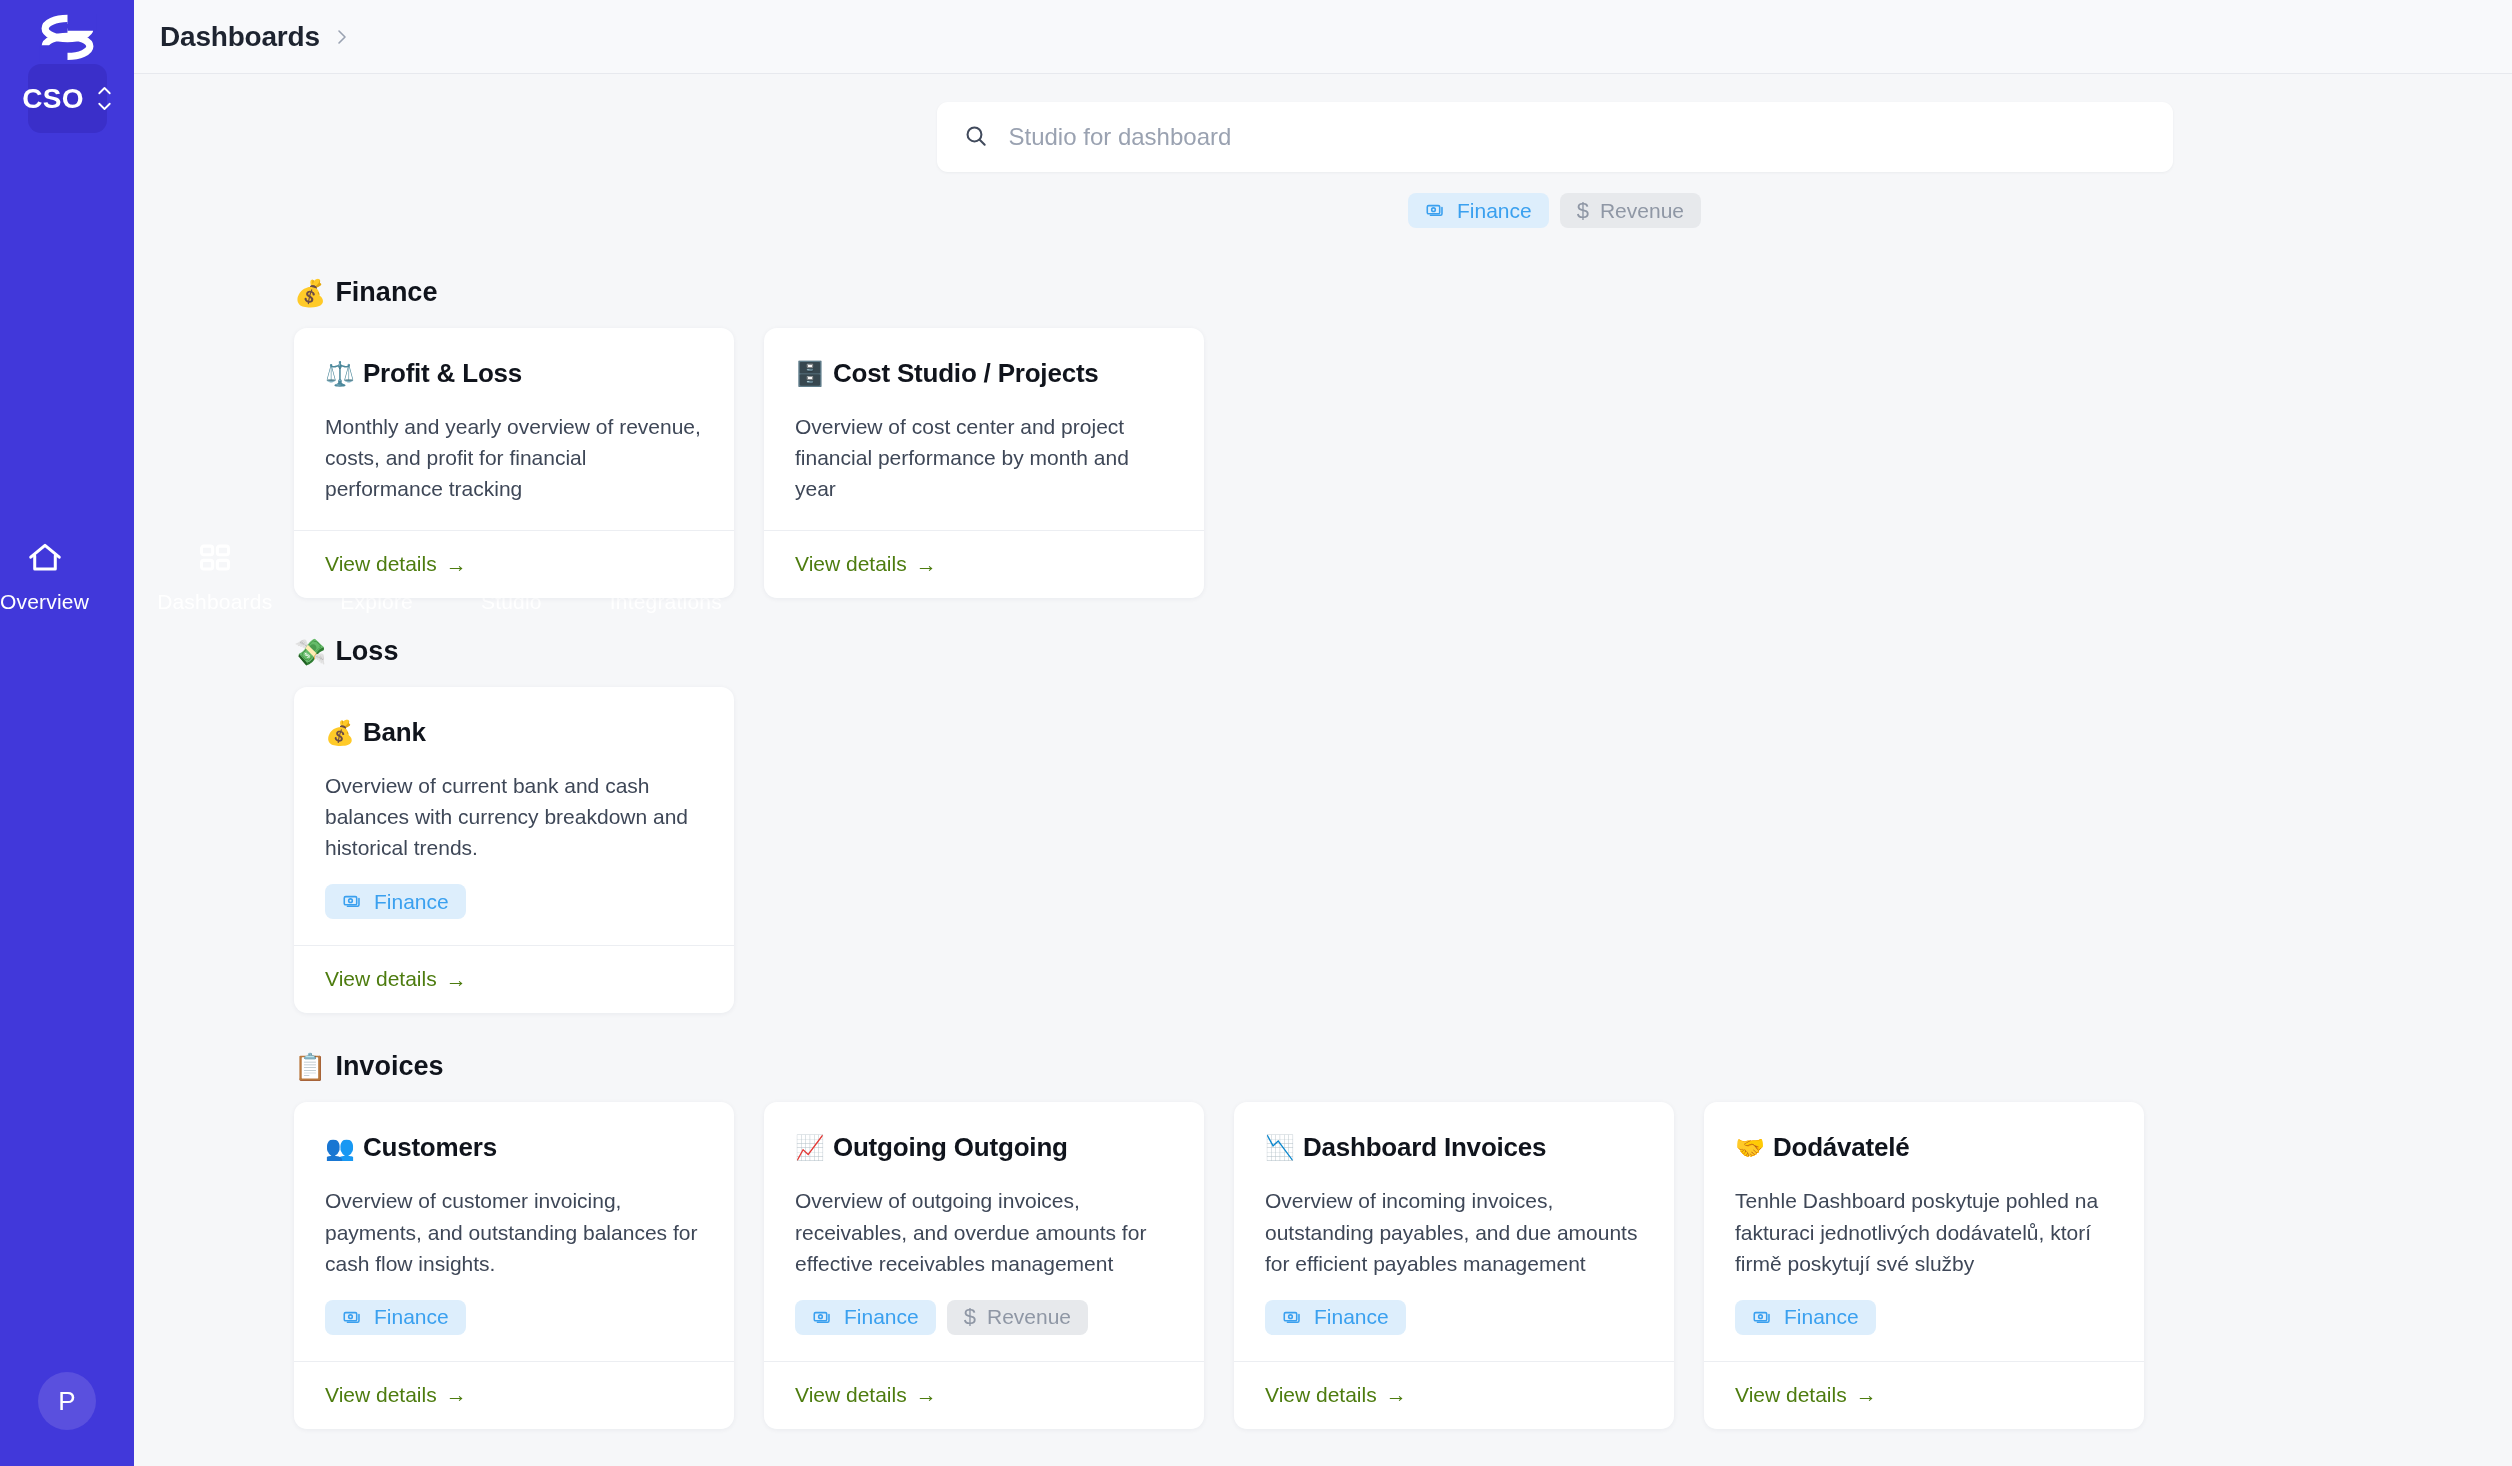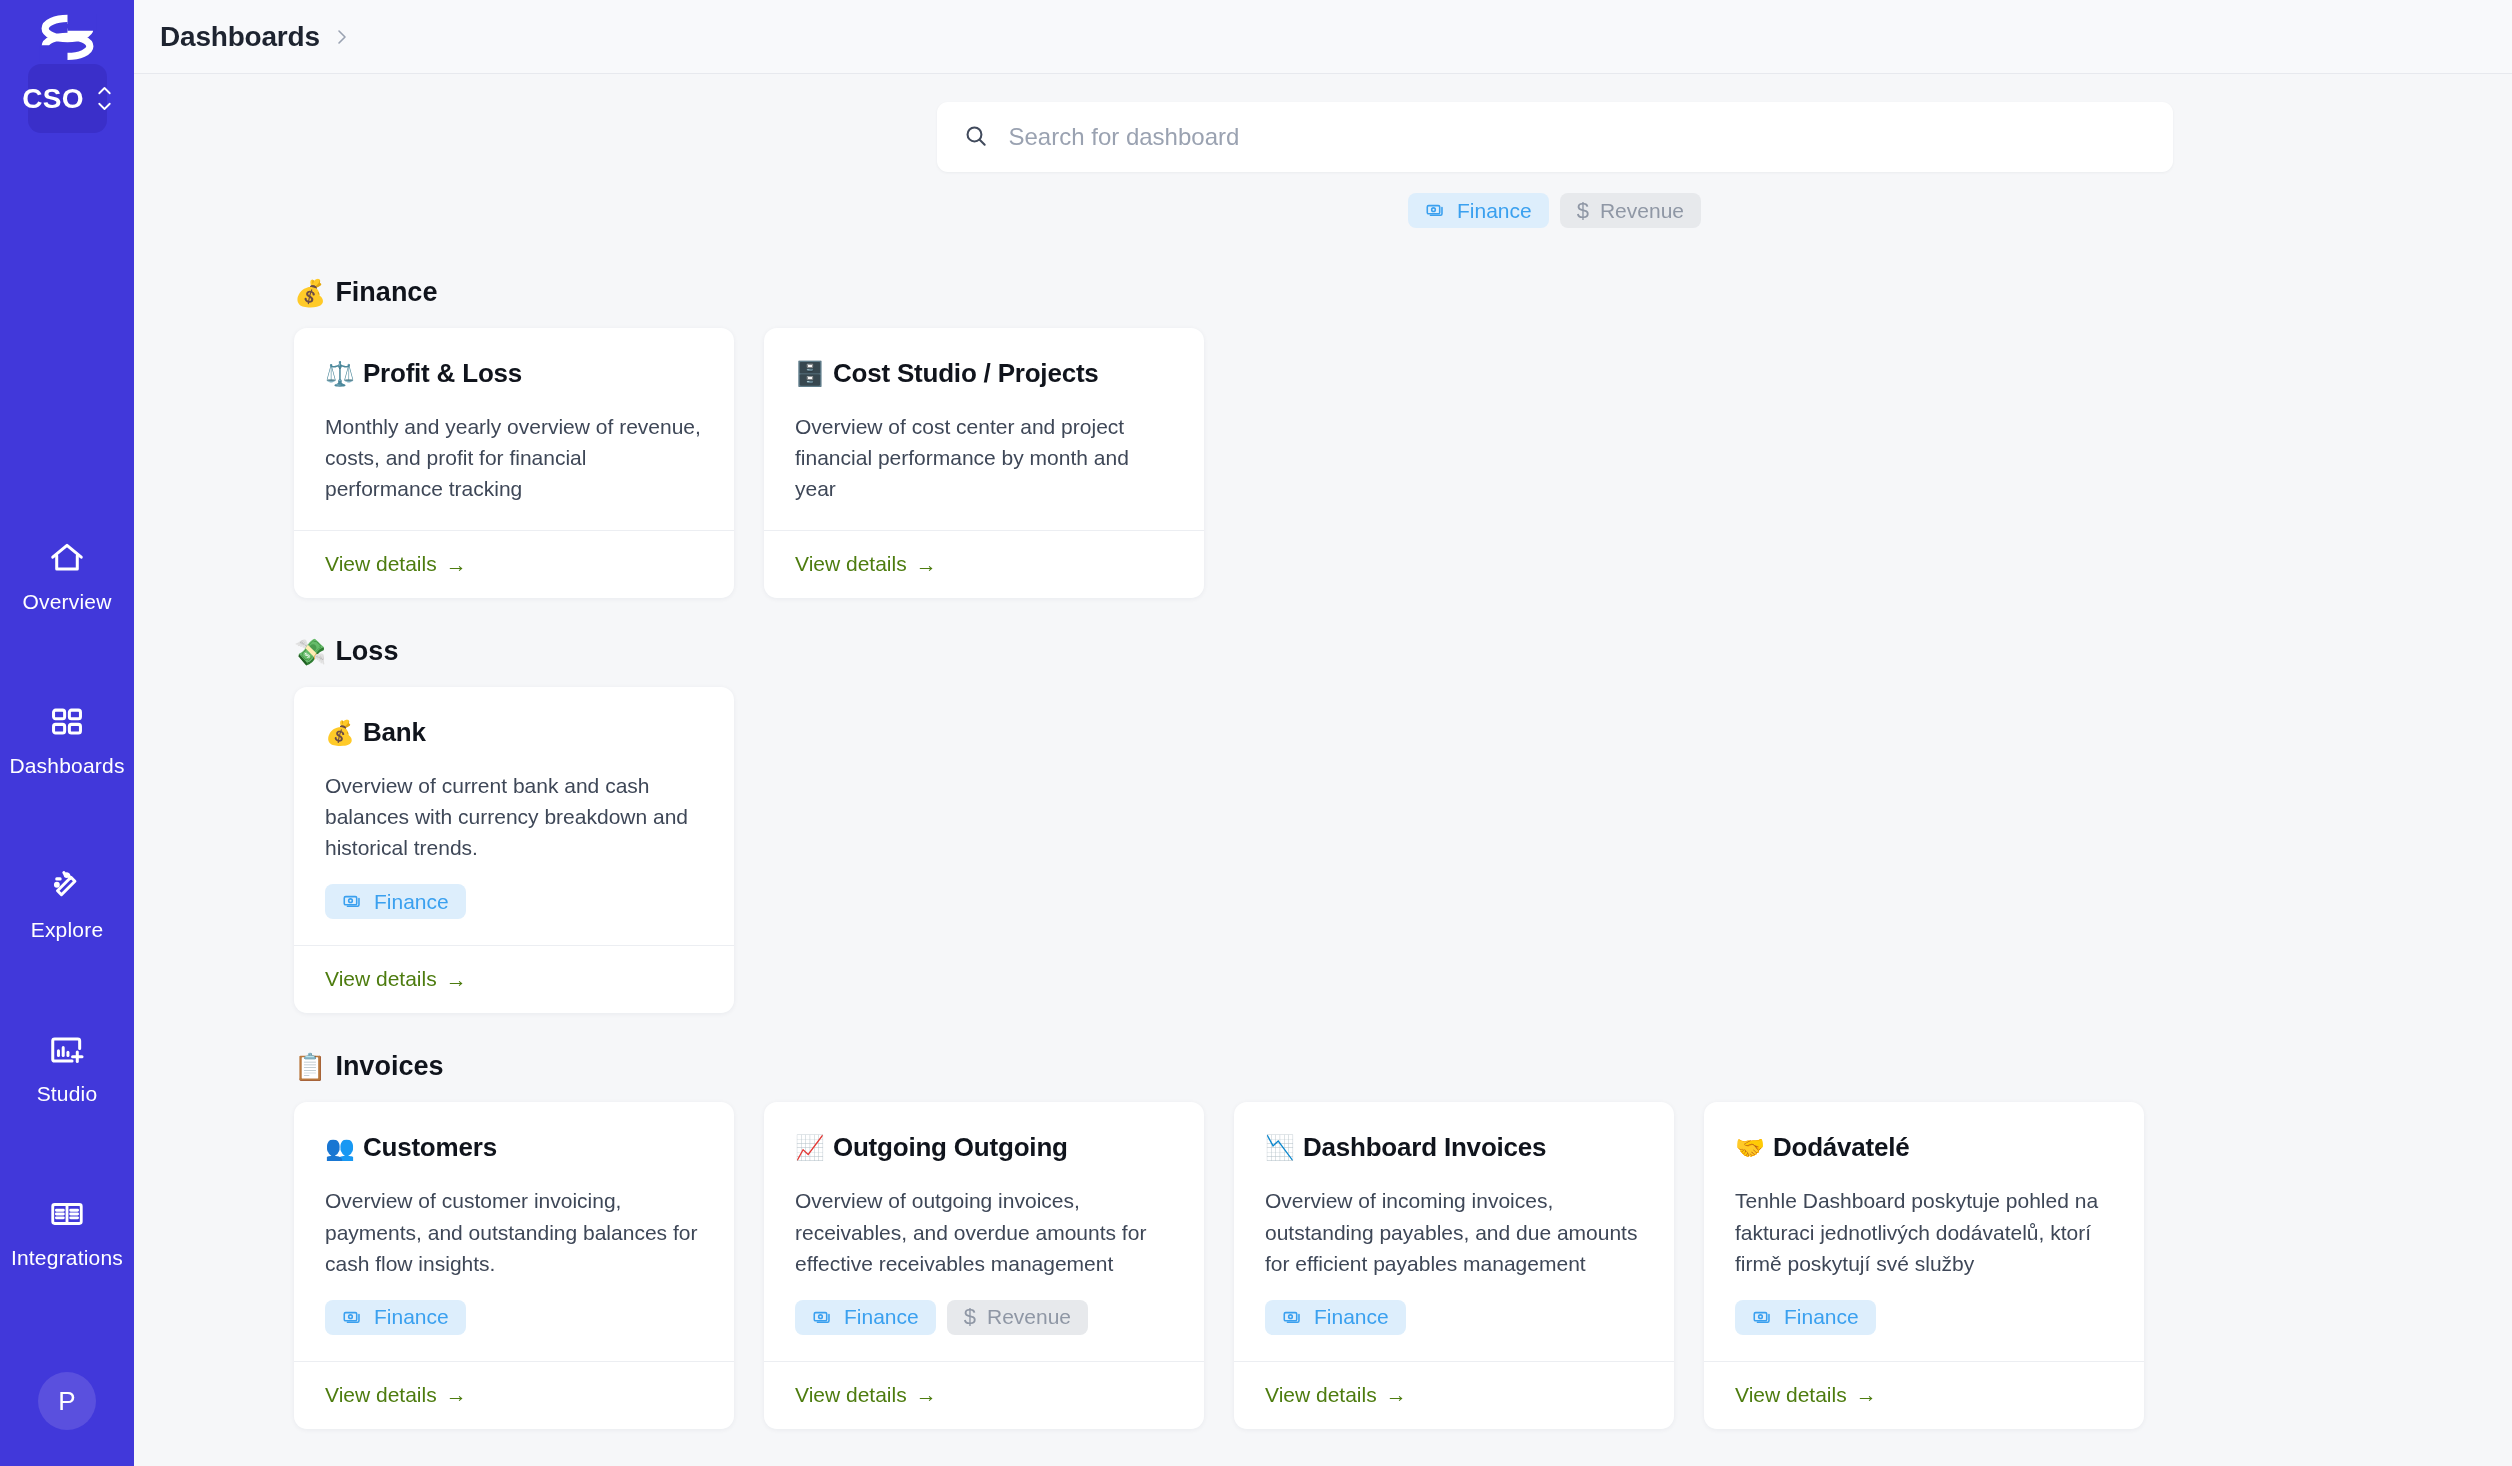--- a/index.html
+++ b/index.html
@@ -28,22 +28,22 @@
     background: #3a2fc9; border-radius: 13px;
     display: flex; align-items: center; justify-content: center;
     gap: 13px; cursor: pointer;
   }
   .org-switcher .org-label {
     color: #ffffff; font-size: 28px; font-weight: 700; letter-spacing: 0.3px;
   }
   .org-switcher .chev { display: flex; flex-direction: column; gap: 5px; }
   .org-switcher .chev svg { width: 15px; height: 10px; display: block; }
 
-  .nav { margin-top: 402px; display: flex; flex-direction: column;
-         align-items: center; gap: 85px; width: 100%; }
+  .nav { margin-top: 402px; display: flex; flex-direction: row;
+         align-items: center; gap: 68px; width: 100%; }
   .nav-item { display: flex; flex-direction: column; align-items: center;
               gap: 10px; cursor: pointer; width: 100%; }
   .nav-item .nav-icon { width: 45px; height: 45px;
               display: flex; align-items: center; justify-content: center; }
   .nav-item .nav-icon svg { width: 38px; height: 38px; }
   .nav-item .nav-label { color: #ffffff; font-size: 21px; font-weight: 400;
               letter-spacing: 0.2px; white-space: nowrap; }
 
   .avatar-wrap { position: absolute; bottom: 36px; left: 0; right: 0;
               display: flex; justify-content: center; }
@@ -245,21 +245,21 @@
     <section class="content">
 
       <div class="search-row">
         <div class="search-box">
           <span>
             <svg viewBox="0 0 24 24" fill="none" stroke="#414a5c" stroke-width="1.9" stroke-linecap="round">
               <circle cx="10.6" cy="10.6" r="6.4"></circle>
                 <path d="M15.4 15.4 20 20"></path>
             </svg>
           </span>
-          <span class="search-ph">Search for dashboard</span>
+          <span class="search-ph">Studio for dashboard</span>
         </div>
       </div>
 
       <div class="chips-row">
           <div class="chip active">
             <span class="chip-ic">
   <svg viewBox="0 0 24 24" fill="none" stroke="currentColor" stroke-width="1.8" stroke-linecap="round" stroke-linejoin="round">
     <rect x="2.6" y="6.4" width="14.2" height="9.4" rx="1.6"></rect>
     <circle cx="9.7" cy="11.1" r="2.1"></circle>
     <path d="M19.4 8.6v7.2a1.6 1.6 0 0 1-1.6 1.6H6.2"></path>

